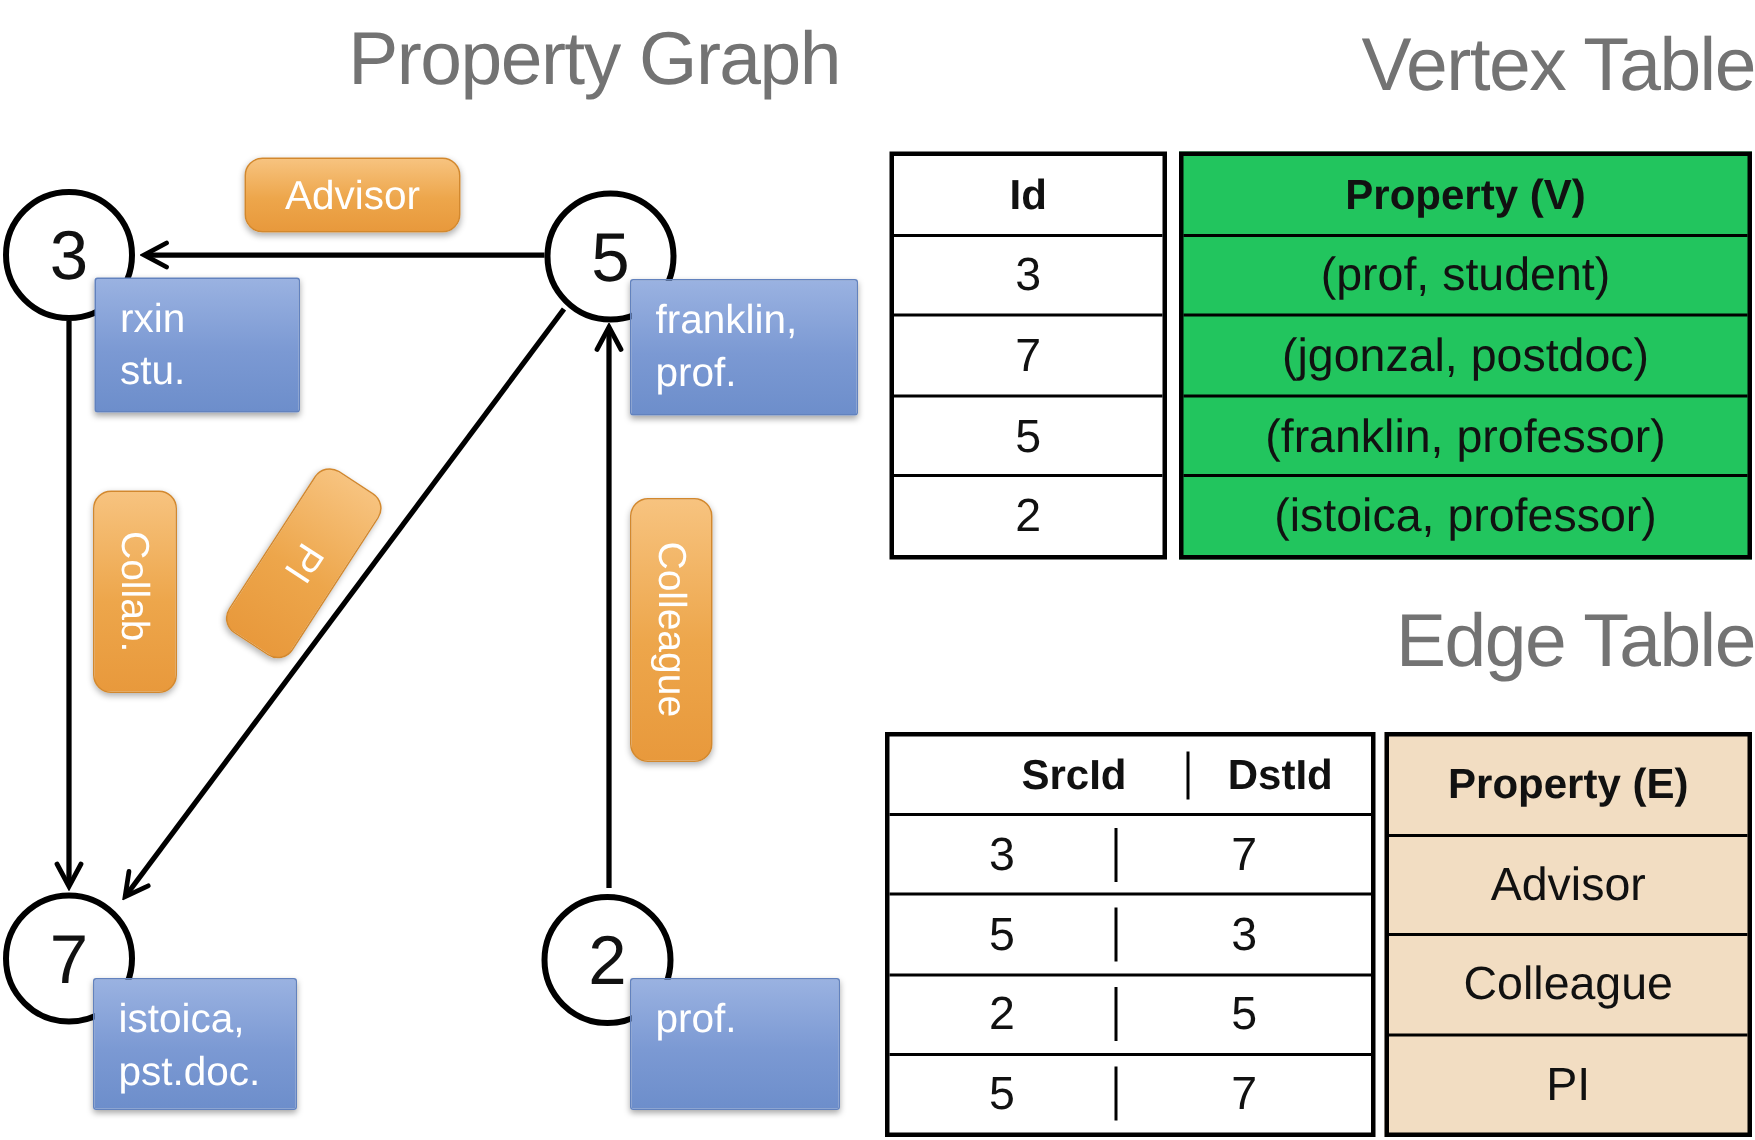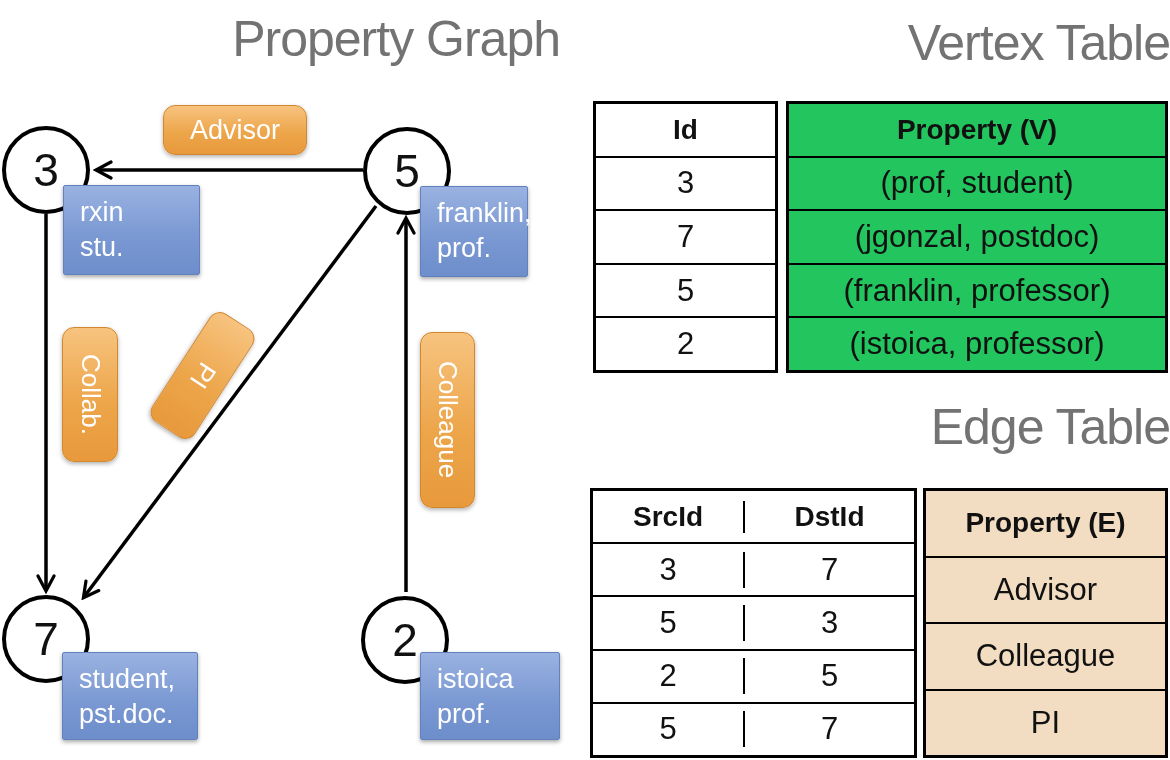--- a/index.html
+++ b/index.html
@@ -44,21 +44,21 @@
   }
   .tcol > div {
     flex:1; border-top:2px solid #000;
     display:flex; align-items:center; justify-content:center;
     font-size:31px; font-weight:300;
   }
   .tcol > div:first-child { border-top:none; font-weight:bold; font-size:28px; }
   .tcol.fill-blue { background:#22c55e; }
   .tcol.fill-tan  { background:#f2ddc2; }
   .erow { flex:1; border-top:2px solid #000; display:flex; }
-  .erow:first-child { border-top:none; }
+  .erow:first-child { border-top:none;padding-left:48px; }
   .erow > div {
     display:flex; align-items:center; justify-content:center;
     font-size:31px; font-weight:300;
   }
   .erow > div:first-child { width:150px; border-right:2px solid #000; }
   .erow > div:last-child  { flex:1; }
   .erow.hdr > div { font-weight:bold; font-size:28px; }
 </style>
 </head>
 <body>
@@ -89,30 +89,29 @@
   <span>7</span>
 </div>
 <div class="circle" style="left:361px; top:596px;">
   <span>2</span>
 </div>
 
 <div class="bbox" style="left:63px;  top:185px; width:137px; height:90px;">
   <div>rxin</div>
   <div>stu.</div>
 </div>
-<div class="bbox" style="left:420px; top:186px; width:108px; height:91px;">
+<div class="bbox" style="left:420px; top:186px; width:152px; height:91px;">
   <div>franklin,</div>
   <div>prof.</div>
 </div>
 <div class="bbox" style="left:62px;  top:652px; width:136px; height:88px;">
-  <div>student,</div>
+  <div>istoica,</div>
   <div>pst.doc.</div>
 </div>
 <div class="bbox" style="left:420px; top:652px; width:140px; height:88px;">
-  <div>istoica</div>
   <div>prof.</div>
 </div>
 
 <div class="obox" style="left:163px; top:105px; width:144px; height:50px; font-size:27px;">Advisor</div>
 <div class="obox vert" style="left:62px; top:327px; width:56px; height:135px;">Collab.</div>
 <div class="obox vert" style="left:177px; top:311px; width:51px; height:129px; transform:rotate(33deg);">PI</div>
 <div class="obox vert" style="left:420px; top:332px; width:55px; height:176px;">Colleague</div>
 
 <div class="tcol" style="left:593px; top:101px; width:185px; height:272px;">
   <div>Id</div>

